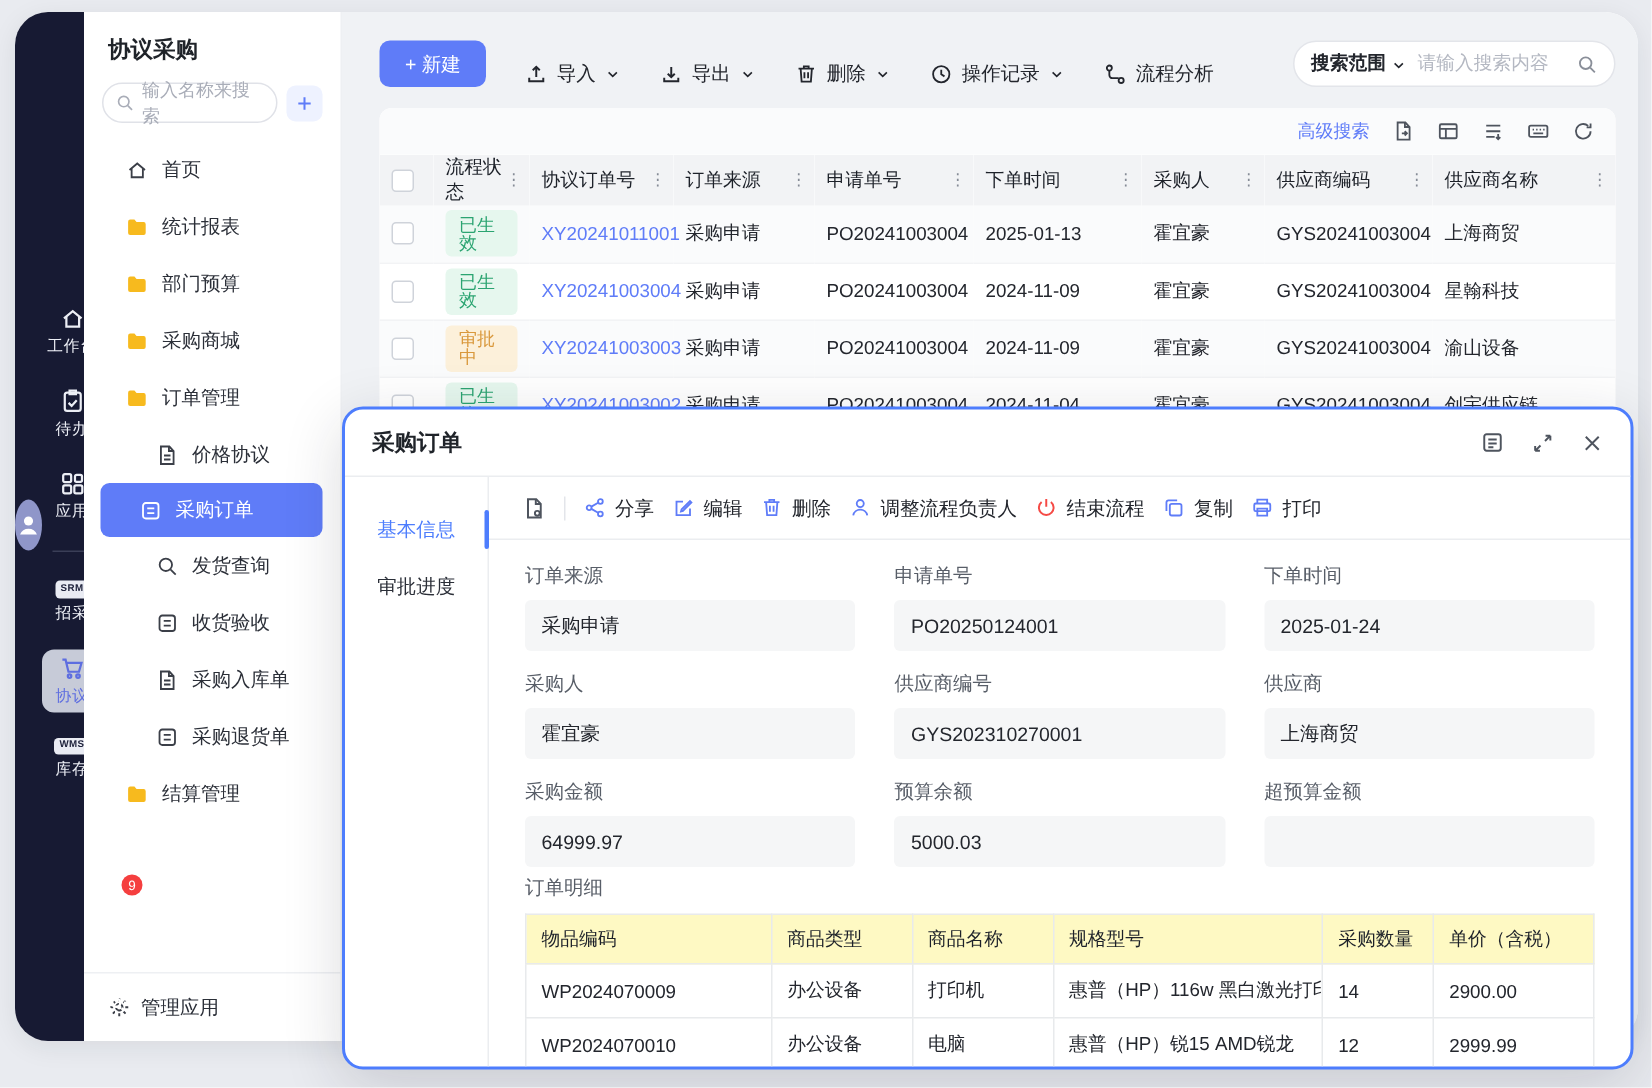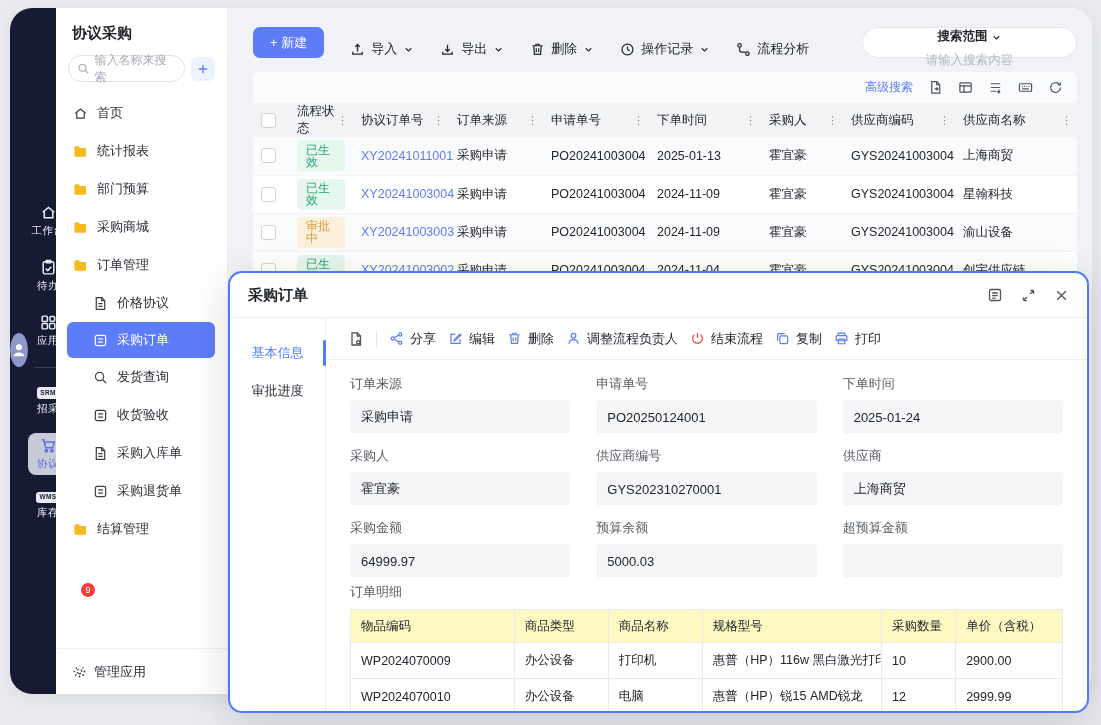--- a/index.html
+++ b/index.html
@@ -65,21 +65,21 @@
     flex:1; display:flex; align-items:center; gap:5px; border:1px solid #e0e2e8;
     border-radius:14px; height:27px; padding:0 8px; color:#a9adb8; font-size:12px; cursor:text;
   }
   .sb-plus {
     width:24px; height:24px; border-radius:6px; background:#eef2ff; color:#5f7cf8;
     display:flex; align-items:center; justify-content:center; font-size:15px; cursor:pointer;
   }
   .sb-menu { flex:1; overflow:hidden; padding:2px 0; }
   .sb-item {
     height:38px; display:flex; align-items:center; gap:9px; padding:0 14px 0 17px;
-    font-size:13px; color:#2b2f38; cursor:pointer; margin:0 0;
+    font-size:13px; color:#2b2f38; cursor:pointer; margin:0 11px;
   }
   .sb-item.lv2 { padding-left:37px; }
   .sb-item.active {
     background:#5f7cf8; color:#fff; border-radius:6px; margin:0 12px 0 11px;
     padding-left:26px; height:36px;
   }
   .sb-item.active svg { stroke:#fff; }
   .sb-item svg { flex-shrink:0; }
   .sb-footer {
     border-top:1px solid #eef0f3; height:46px; display:flex; align-items:center;
@@ -90,21 +90,21 @@
   .main { flex:1; background:#f0f2f5; display:flex; flex-direction:column; padding:0 15px 0 25px; min-width:0; }
   .main-toolbar { display:flex; align-items:flex-end; gap:26px; padding:19px 0 14px; }
   .btn-new {
     background:#5f7cf8; color:#fff; border:none; border-radius:7px; height:31px;
     padding:0 17px; font-size:13px; cursor:pointer; font-family:inherit;
   }
   .tb-act { display:flex; align-items:center; gap:6px; color:#23262d; font-size:13px; cursor:pointer; }
   .tb-act svg { stroke:#23262d; }
   .top-search {
     margin-left:auto; background:#fff; border:1px solid #e3e5ea; border-radius:16px;
-    height:31px; display:flex; align-items:center; padding:0 11px; width:215px; gap:7px;flex-direction:column;
+    height:31px; display:flex; align-items:center; padding:0 11px; width:215px; gap:7px;
   }
   .top-search .scope { font-size:12.5px; font-weight:700; color:#23262d; display:flex; align-items:center; gap:3px; cursor:pointer; }
   .top-search .ph { color:#b4b8c2; font-size:12.5px; flex:1; cursor:text; }
 
   .card { background:#fff; border-radius:8px 8px 0 0; flex:1; overflow:hidden; display:flex; flex-direction:column; }
   .utility-row {
     height:31px; display:flex; align-items:center; justify-content:flex-end; gap:15px;
     padding:0 14px; background:#fafbfc;
   }
   .adv-link { color:#5f7cf8; font-size:12px; cursor:pointer; }
@@ -714,21 +714,21 @@
               <th>单价（含税）</th>
             </tr>
           </thead>
           <tbody>
 
               <tr>
                 <td>WP2024070009</td>
                 <td>办公设备</td>
                 <td>打印机</td>
                 <td>惠普（HP）116w 黑白激光打印机</td>
-                <td>10</td>
+                <td>14</td>
                 <td>2900.00</td>
               </tr>
 
               <tr>
                 <td>WP2024070010</td>
                 <td>办公设备</td>
                 <td>电脑</td>
                 <td>惠普（HP）锐15 AMD锐龙</td>
                 <td>12</td>
                 <td>2999.99</td>

